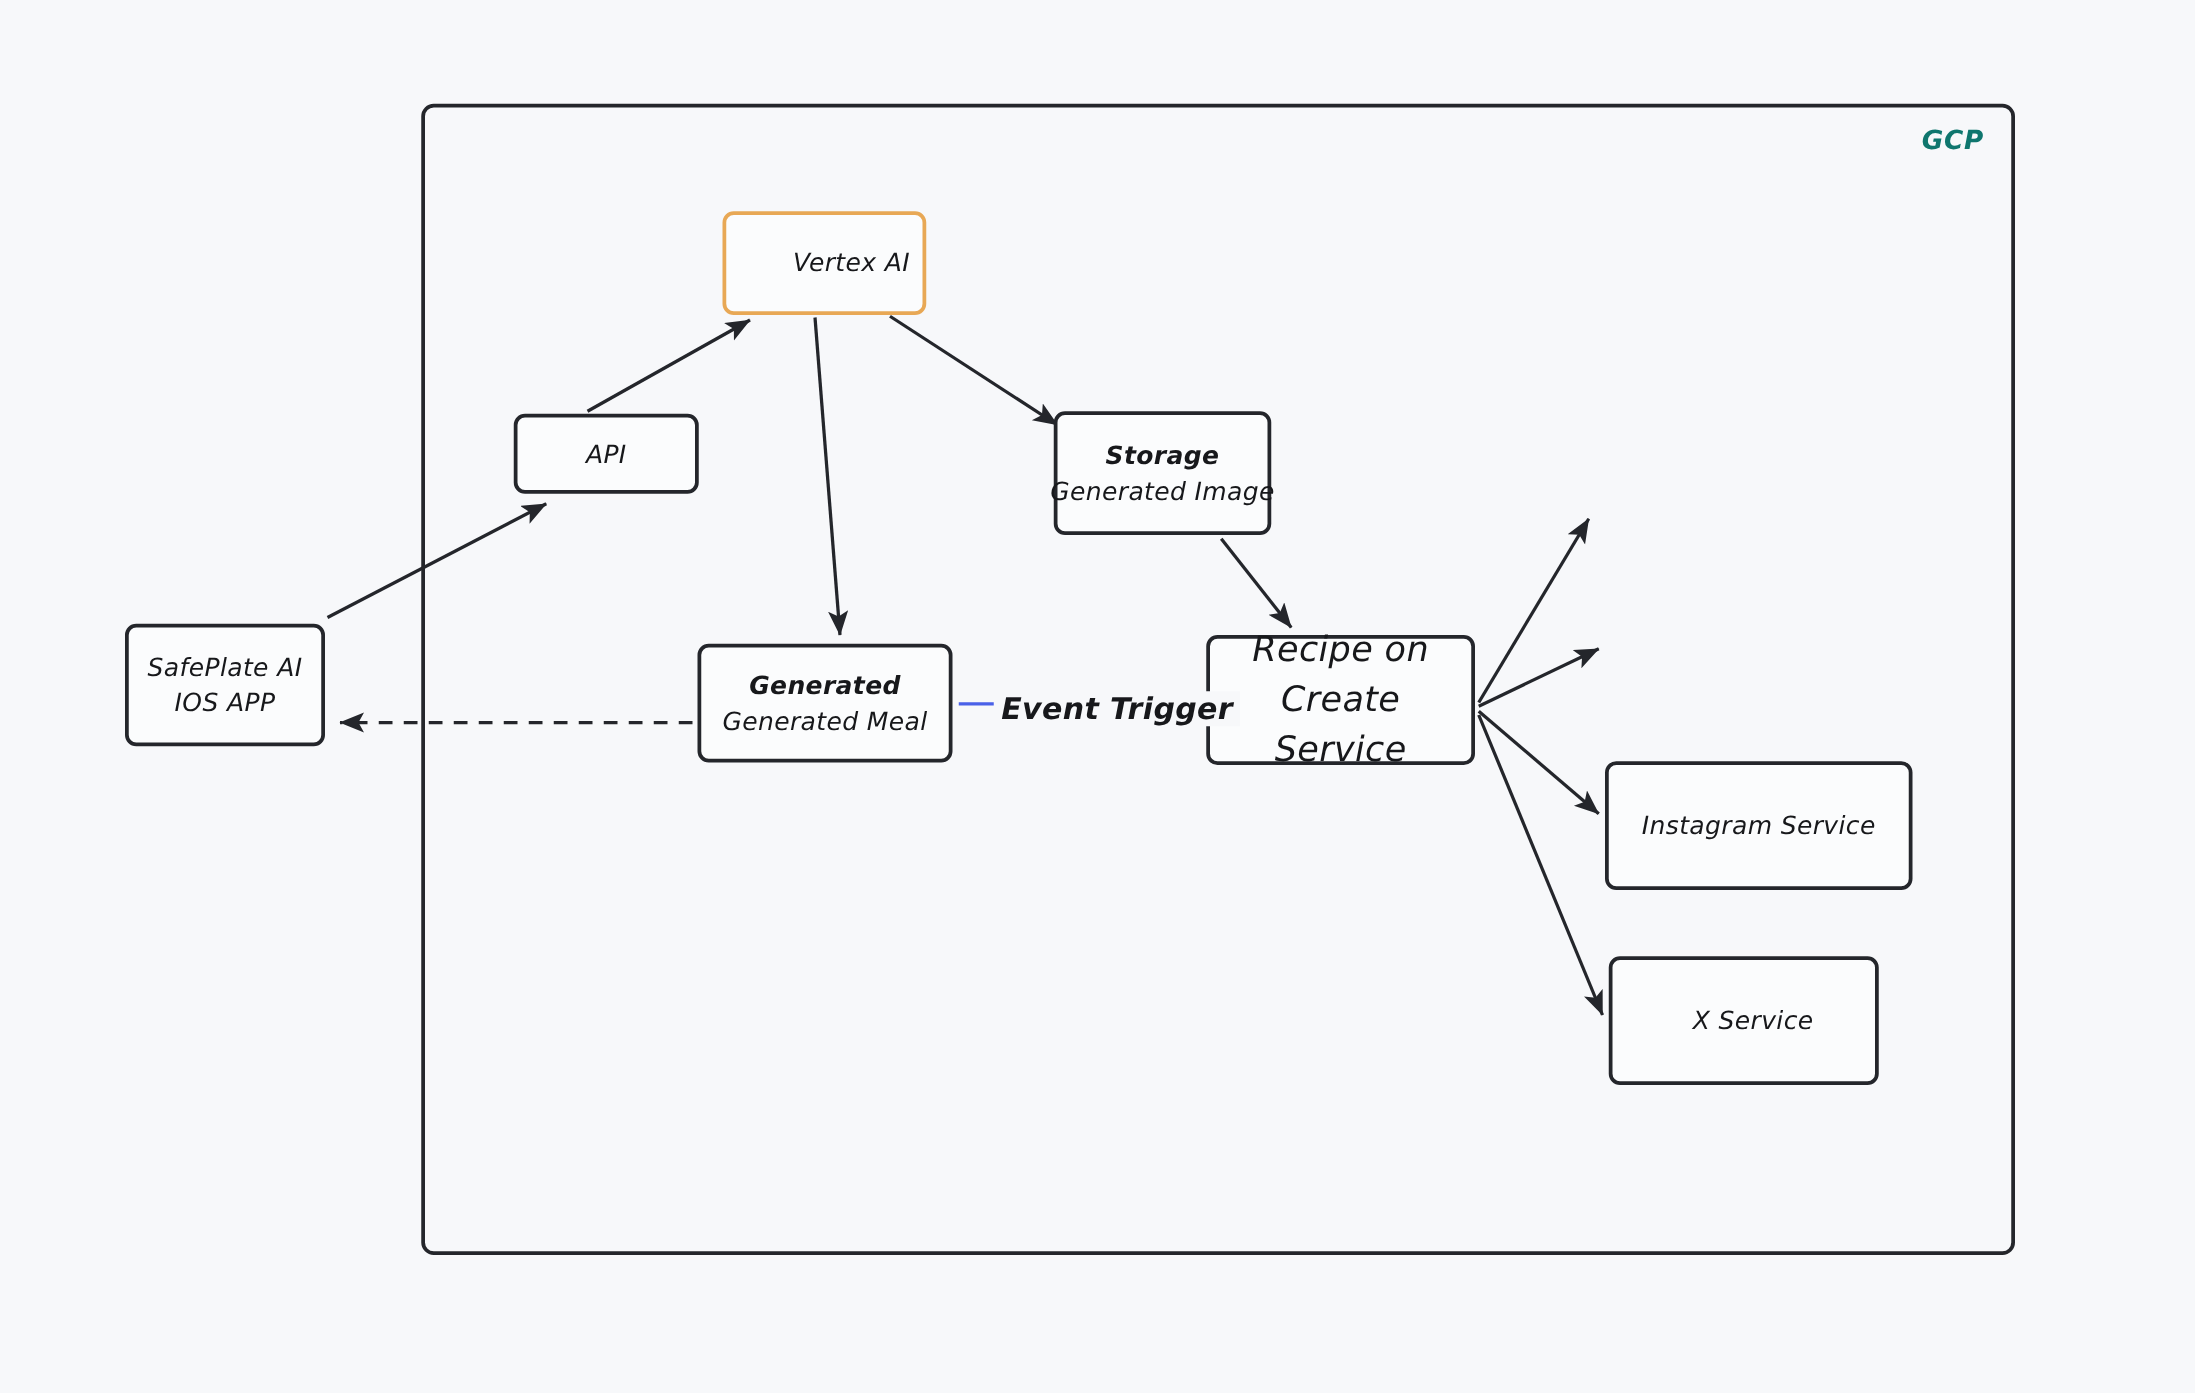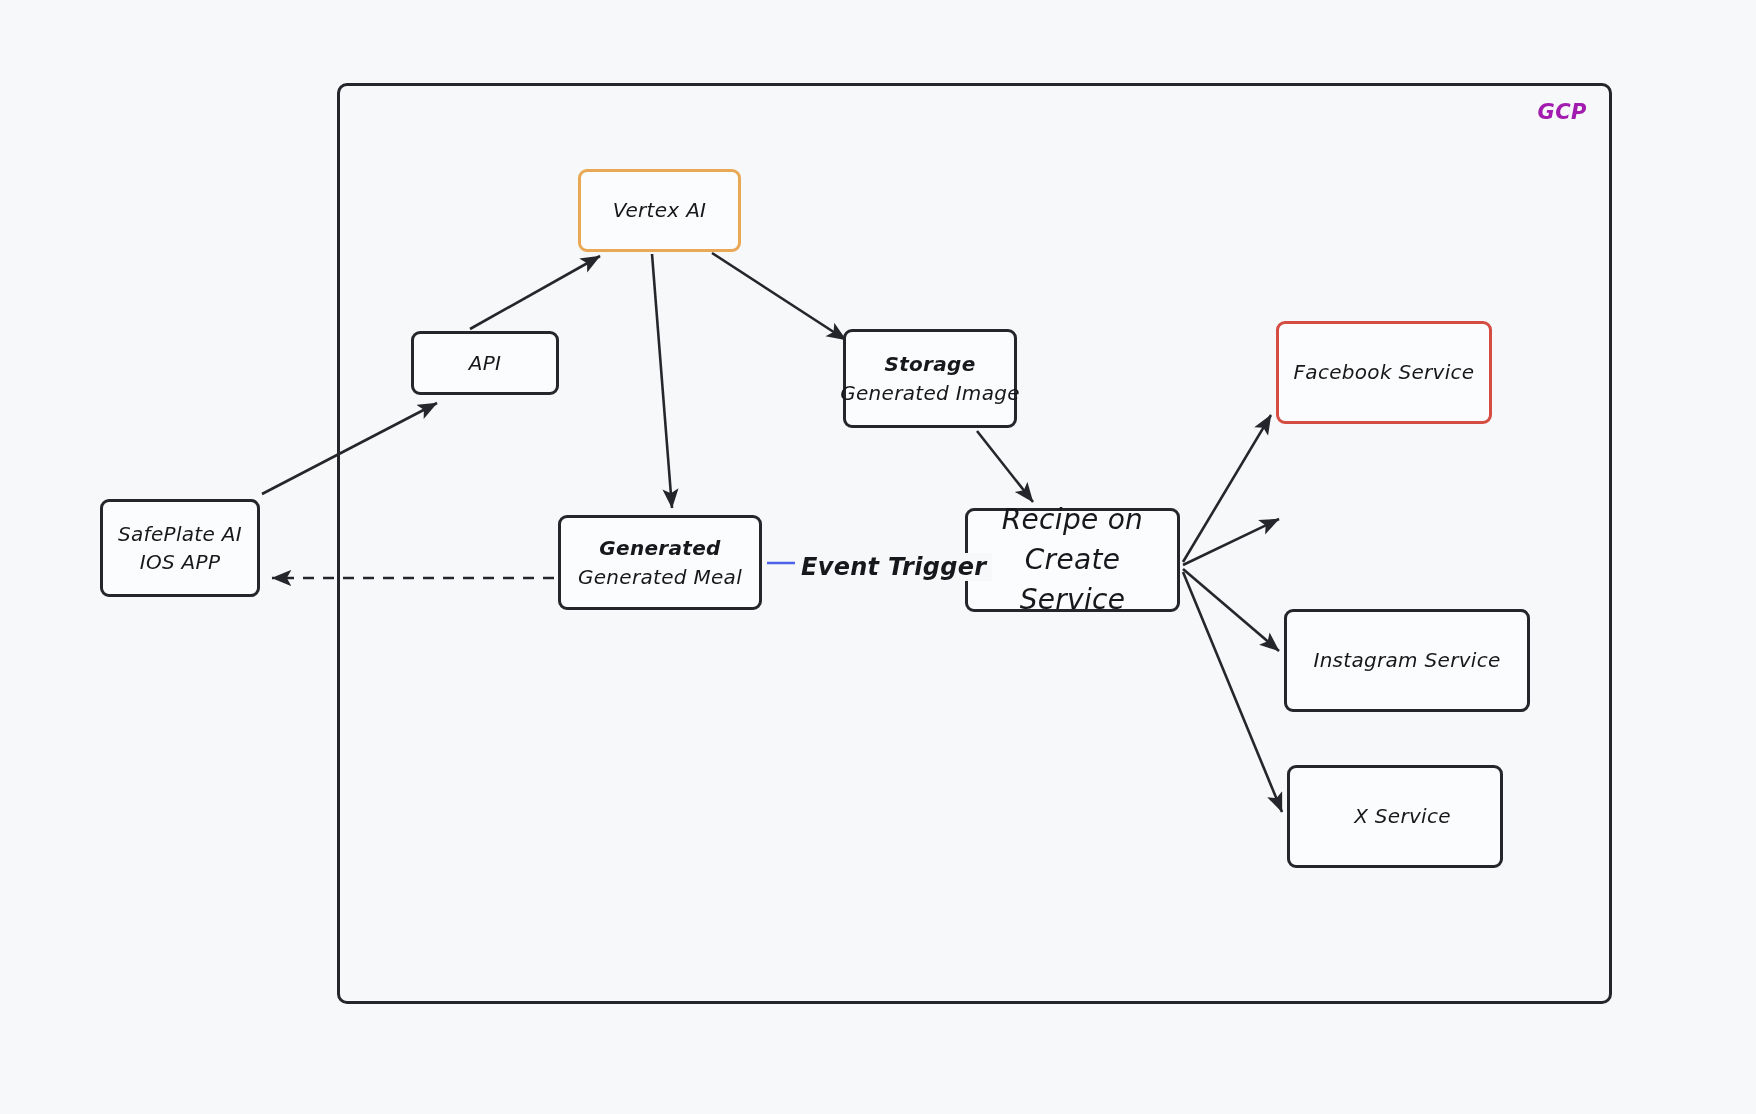--- a/index.html
+++ b/index.html
@@ -38,21 +38,21 @@
     border-radius: 10px;
     background: transparent;
     box-sizing: border-box;
   }
   .gcp-label {
     position: absolute;
     right: 22px;
     top: 14px;
     font-size: 21px;
     font-weight: 700;
-    color: #a21caf;
+    color: #0f766e;
     letter-spacing: 0.5px;
     font-style: italic;
     text-align: right;
   }
 
   
   .node {
     position: absolute;
     box-sizing: border-box;
     border: 3px solid #24262b;
@@ -68,21 +68,21 @@
     line-height: 1.42;
     font-style: italic;
     letter-spacing: 0.3px;
     padding: 4px 10px;
   }
   .node .ln { display: block; white-space: nowrap; }
   .node .ln.strong { font-weight: 700; }
   .node.wrap { font-size: 28px; }
   .node.wrap .ln { white-space: normal; }
 
-  .node.accent-orange { border-color: #e8a855; }
+  .node.accent-orange { border-color: #e8a855; align-items: flex-end; }
   .node.accent-red    { border-color: #d44c42; }
 
   
   #node-ios        { left: 100px;  top: 499px; width: 160px; height: 98px; }
   #node-api        { left: 411px;  top: 331px; width: 148px; height: 64px; }
   #node-vertex     { left: 578px;  top: 169px; width: 163px; height: 83px; }
   #node-firestore  { left: 558px;  top: 515px; width: 204px; height: 95px; }
   #node-storage    { left: 843px;  top: 329px; width: 174px; height: 99px; }
   #node-recipe     { left: 965px;  top: 508px; width: 215px; height: 104px; }
   #node-facebook   { left: 1276px; top: 321px; width: 216px; height: 103px; }
@@ -169,23 +169,20 @@
 
   <div class="node" id="node-storage">
     <span class="ln strong">Storage</span>
     <span class="ln">Generated Image</span>
   </div>
 
   <div class="node wrap" id="node-recipe">
     <span class="ln">Recipe on Create Service</span>
   </div>
 
-  <div class="node accent-red" id="node-facebook">
-    <span class="ln">Facebook Service</span>
-  </div>
 
 
   <div class="node" id="node-instagram">
     <span class="ln">Instagram Service</span>
   </div>
 
   <div class="node" id="node-x">
     <span class="ln">X Service</span>
   </div>
 

